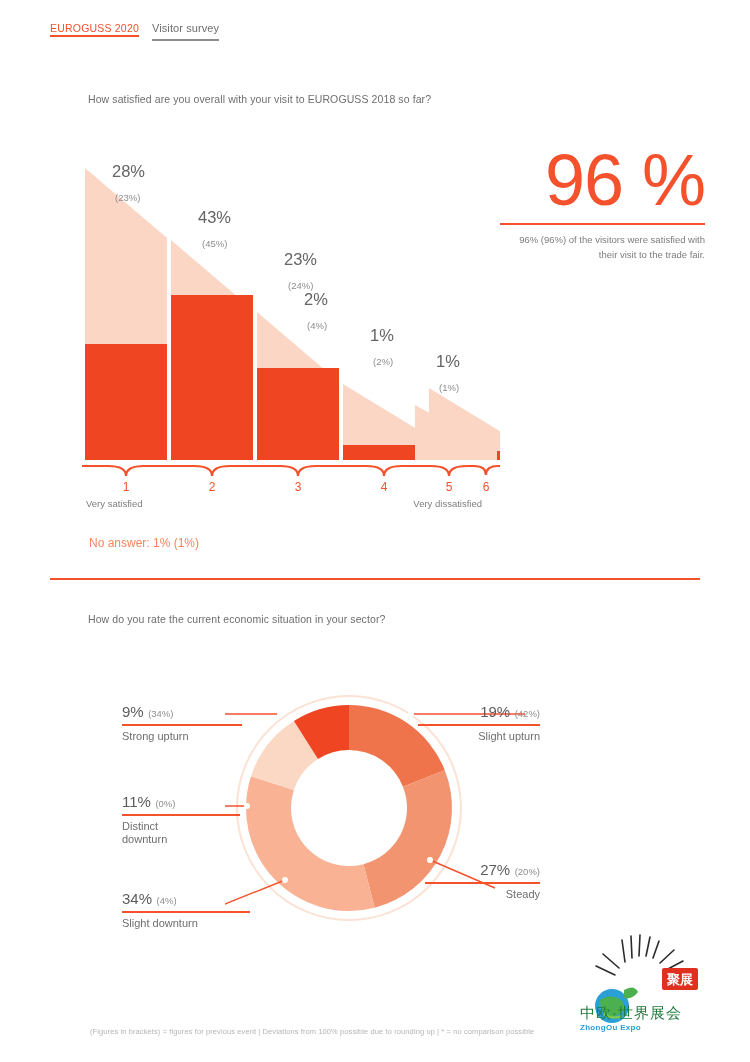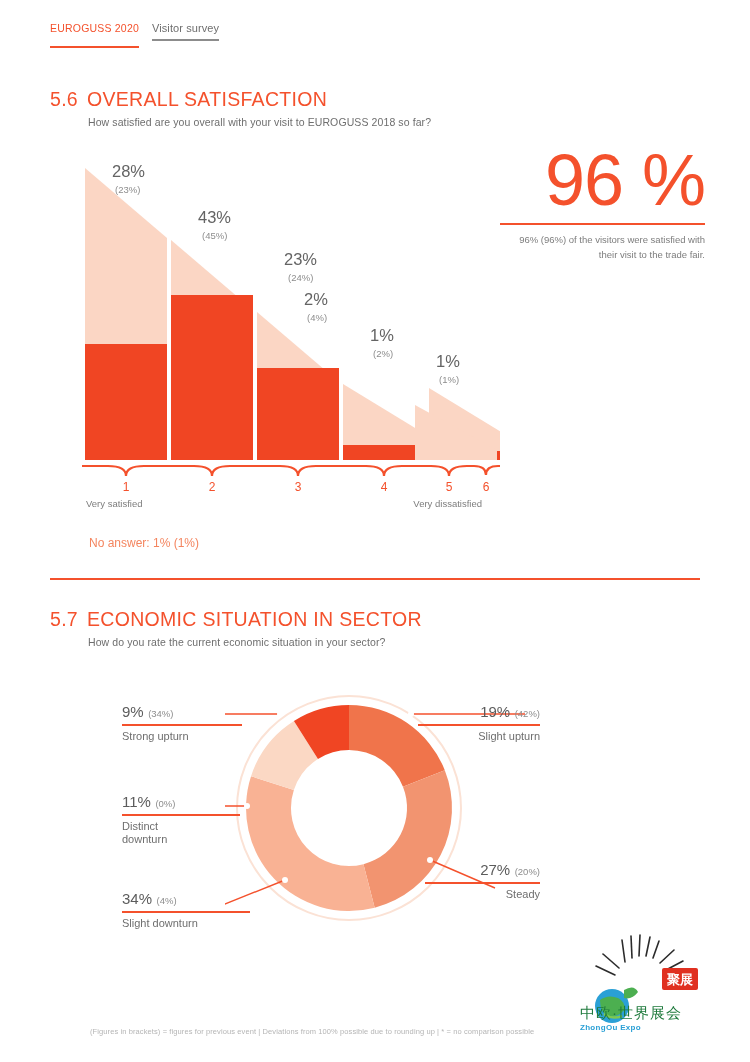--- a/index.html
+++ b/index.html
@@ -8,37 +8,37 @@
     background:#ffffff;
     font-family:"Liberation Sans", sans-serif;
     color:#5a5a5a;
     position:relative;
     overflow:hidden;
   }
 
   
   .hdr { position:absolute; left:50px; top:22px; display:flex; align-items:flex-start; gap:13px; }
   .hdr-brand { font-size:10.5px; color:#f4512c; letter-spacing:.2px;
-               padding-bottom:12px; border-bottom:2.5px solid #f4512c; }
+               padding-bottom:1px; border-bottom:2.5px solid #f4512c; }
   .hdr-sub   { font-size:11px; color:#6e6e6e; letter-spacing:.1px;
                padding-bottom:5px; border-bottom:2.5px solid #8c8c8c; }
 
   
   .sec { position:absolute; left:50px; }
   .sec-title { font-size:19.5px; color:#f4512c; font-weight:400; letter-spacing:.3px;
                white-space:nowrap; }
   .sec-num { display:inline-block; margin-right:9px; }
   .sec-q { font-size:10.5px; color:#6e6e6e; margin-left:38px; margin-top:5px; letter-spacing:.1px; }
 
   
   #bars { position:absolute; left:50px; top:150px; width:450px; height:330px; }
   .bar-svg { position:absolute; left:0; top:0; }
 
   .bar-val { position:absolute; font-size:16.5px; color:#646464; white-space:nowrap; }
-  .bar-prev { position:absolute; font-size:9.5px; color:#8d8d8d; white-space:nowrap; }
+  .bar-prev { position:absolute; font-size:9.5px; color:#8d8d8d; white-space:nowrap;margin-top:8px; }
 
   
   #axis { position:absolute; left:50px; top:462px; width:450px; height:50px; }
   .ax-num { position:absolute; top:18px; font-size:12px; color:#f4512c; transform:translateX(-50%); }
   .ax-lab-l { position:absolute; left:36px; top:36px; font-size:9.5px; color:#7d7d7d; }
   .ax-lab-r { position:absolute; right:18px; top:36px; font-size:9.5px; color:#7d7d7d; }
 
   .noanswer { position:absolute; left:89px; top:536px; font-size:12px; color:#f4855f; }
 
   
@@ -69,23 +69,20 @@
 </style>
 </head>
 <body>
 
 <div class="hdr">
   <div class="hdr-brand">EUROGUSS 2020</div>
   <div class="hdr-sub">Visitor survey</div>
 </div>
 
 <div class="sec" style="top:88px;">
-  <div class="sec-title">
-    <span class="sec-num">5.6</span><span>OVERALL SATISFACTION</span>
-  </div>
   <div class="sec-q">How satisfied are you overall with your visit to EUROGUSS 2018 so far?</div>
 </div>
 
 <div id="bars">
   <svg class="bar-svg" width="450" height="330" viewBox="0 0 450 330">
 
     <g>
       <path d="M35,18 L117,88 L117,310 L35,310 Z" fill="#fbd6c4"></path>
       <rect x="35" y="194" width="82" height="116" fill="#f04523"></rect>
     </g>
@@ -158,23 +155,20 @@
 
 <div id="callout">
   <div class="big-num">96 %</div>
   <div class="callout-rule"></div>
   <div class="callout-txt">96% (96%) of the visitors were satisfied with their visit to the trade fair.</div>
 </div>
 
 <div class="divider" style="top:578px;"></div>
 
 <div class="sec" style="top:608px;">
-  <div class="sec-title">
-    <span class="sec-num">5.7</span><span>ECONOMIC SITUATION IN SECTOR</span>
-  </div>
   <div class="sec-q">How do you rate the current economic situation in your sector?</div>
 </div>
 
 <div id="donut">
   <svg width="300" height="240" viewBox="0 0 300 240">
 
     <circle cx="124" cy="118" r="112" fill="none" stroke="#fbe2d5" stroke-width="2"></circle>
     <g transform="translate(124,118)">
 
       <path d="M0,-103 A103,103 0 0,1 95.78,-37.86 L53.95,-21.33 A58,58 0 0,0 0,-58 Z" fill="#f0744b"></path>

